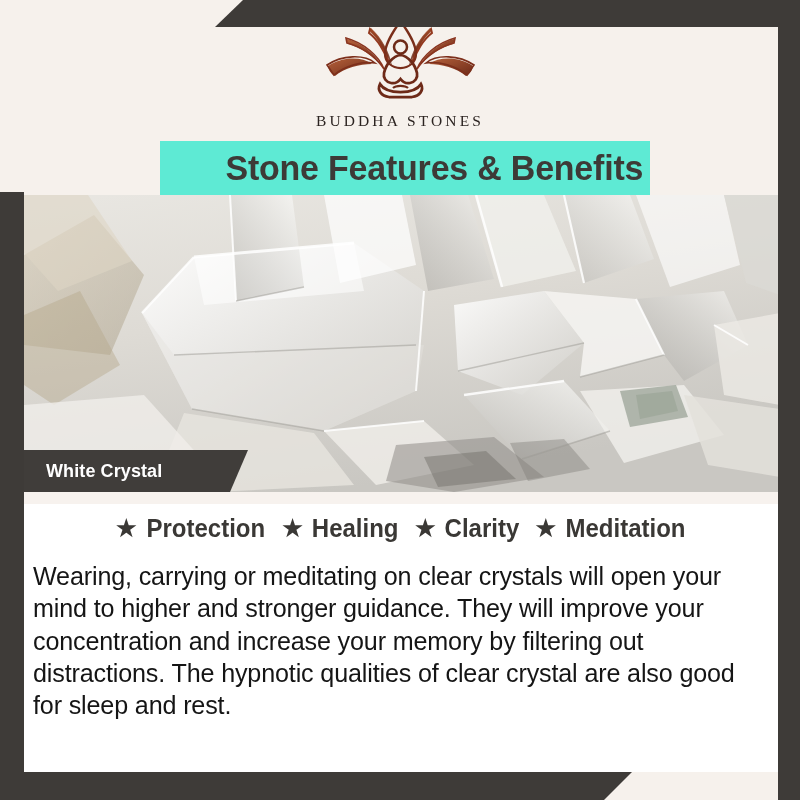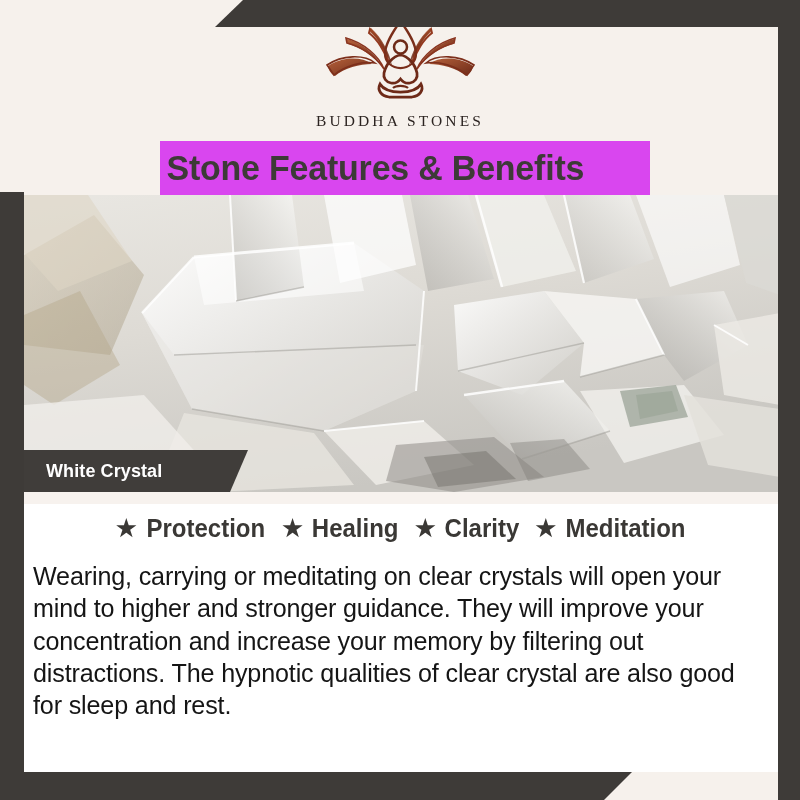--- a/index.html
+++ b/index.html
@@ -43,22 +43,22 @@
   #brand-name{
     margin-top:6px;
     font-family:"Liberation Serif", serif;
     font-size:15.5px; letter-spacing:3.1px; color:#2b2320;
     font-weight:400;
   }
 
   
   #title-plate{
     position:absolute; top:141px; left:160px; width:490px; height:54px;
-    background:#d946ef; z-index:12;
-    display:flex; align-items:center; justify-content:flex-start;
+    background:#5eead4; z-index:12;
+    display:flex; align-items:center; justify-content:flex-end;
   }
   #page-title{
     font-family:"Liberation Sans Narrow","Liberation Sans",sans-serif;
     font-weight:bold; font-size:35px; color:#3d3a37;
     letter-spacing:-0.2px; transform:scaleX(.97); white-space:nowrap;
   }
 
   
   #photo{
     position:absolute; top:195px; left:24px; width:756px; height:297px;

